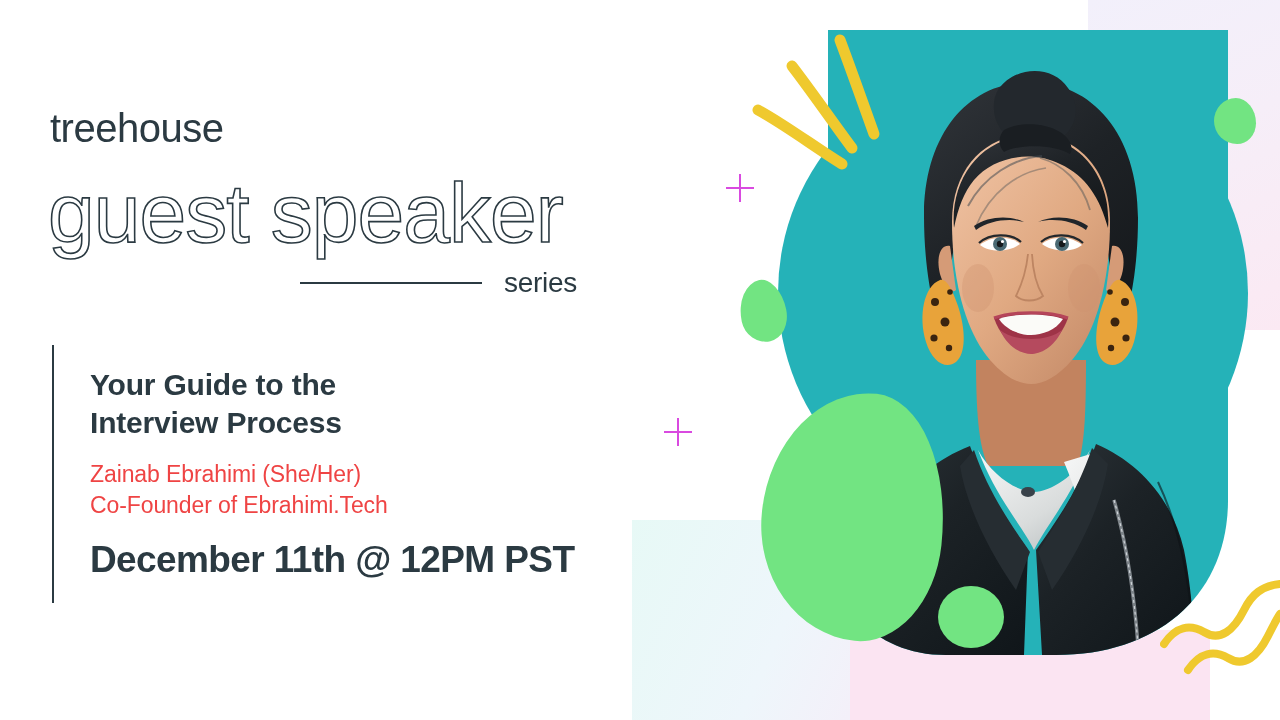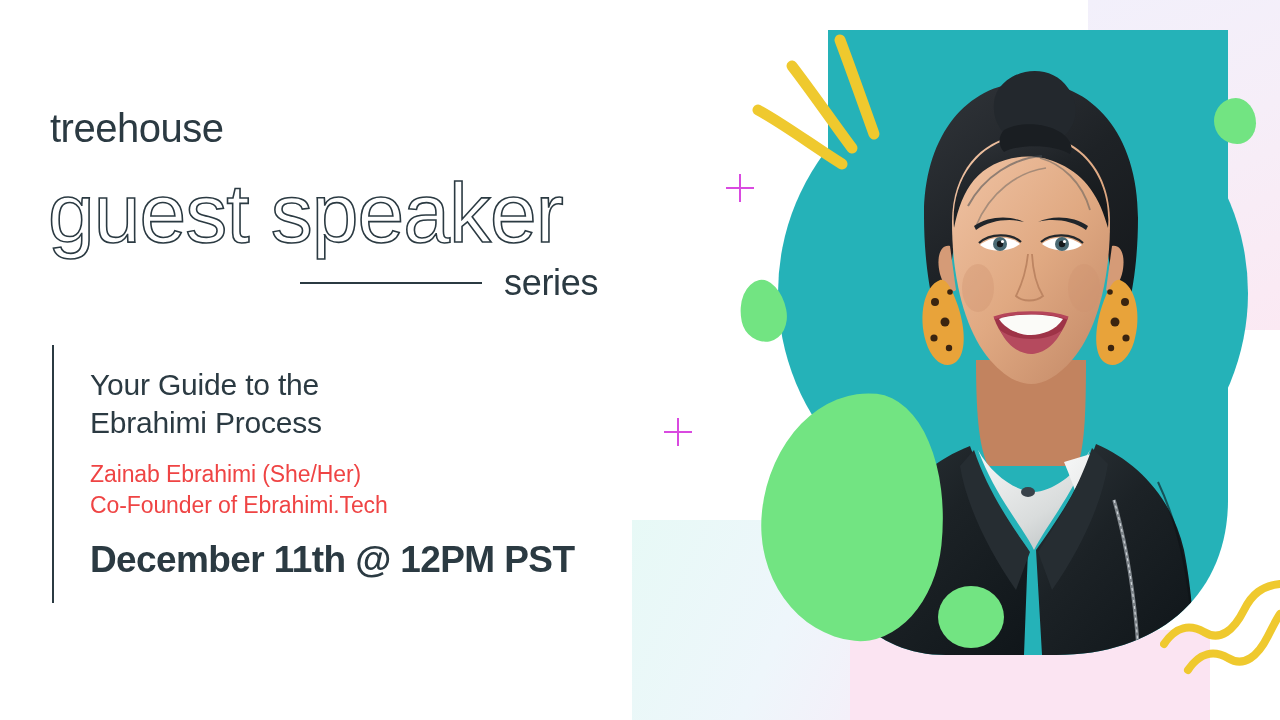--- a/index.html
+++ b/index.html
@@ -100,32 +100,32 @@
 
   .series-row {
     position:absolute; left:300px; top:258px;
     width:330px; height:50px;
     display:flex; align-items:center; gap:22px;
   }
   .series-rule {
     flex:0 0 182px; height:2px; background:#2b3a42;
   }
   .series-word {
-    font-size:36px; font-weight:400; color:#2b3a42; letter-spacing:-0.3px;
+    font-size:28px; font-weight:400; color:#2b3a42; letter-spacing:-0.3px;
   }
 
   .vbar {
     position:absolute; left:52px; top:345px; width:2px; height:258px;
     background:#2b3a42;
   }
 
   .info { position:absolute; left:90px; top:366px; width:540px; }
 
   .talk-title {
-    font-size:30px; line-height:1.28; font-weight:400;
+    font-size:30px; line-height:1.28; font-weight:700;
     color:#2b3a42; letter-spacing:-0.2px;
   }
   .speaker {
     margin-top:16px;
     font-size:23px; line-height:1.35; font-weight:300;
     color:#ef4444; letter-spacing:-0.1px;
   }
   .datetime {
     margin-top:18px;
     font-size:37px; font-weight:700; color:#2b3a42;
@@ -297,21 +297,21 @@
     <div class="series-row">
       <span class="series-rule"></span>
       <span class="series-word">series</span>
     </div>
 
     <div class="vbar"></div>
 
     <div class="info">
       <div class="talk-title">
         <div>Your Guide to the</div>
-        <div>Ebrahimi Process</div>
+        <div>Interview Process</div>
       </div>
       <div class="speaker">
         <div>Zainab Ebrahimi (She/Her)</div>
         <div>Co-Founder of Ebrahimi.Tech</div>
       </div>
       <div class="datetime">December 11th @ 12PM PST</div>
     </div>
 
   </div>
 </div>

